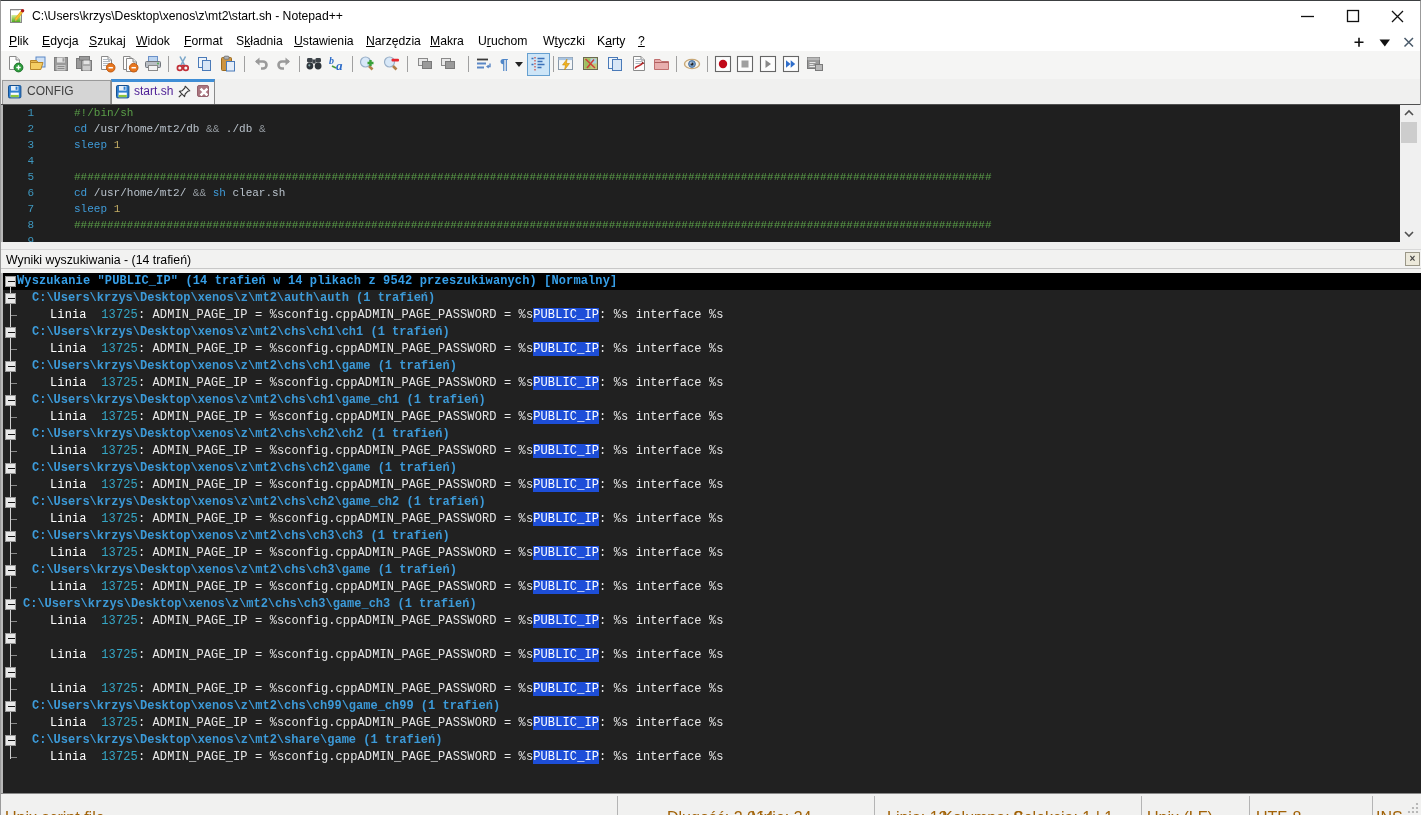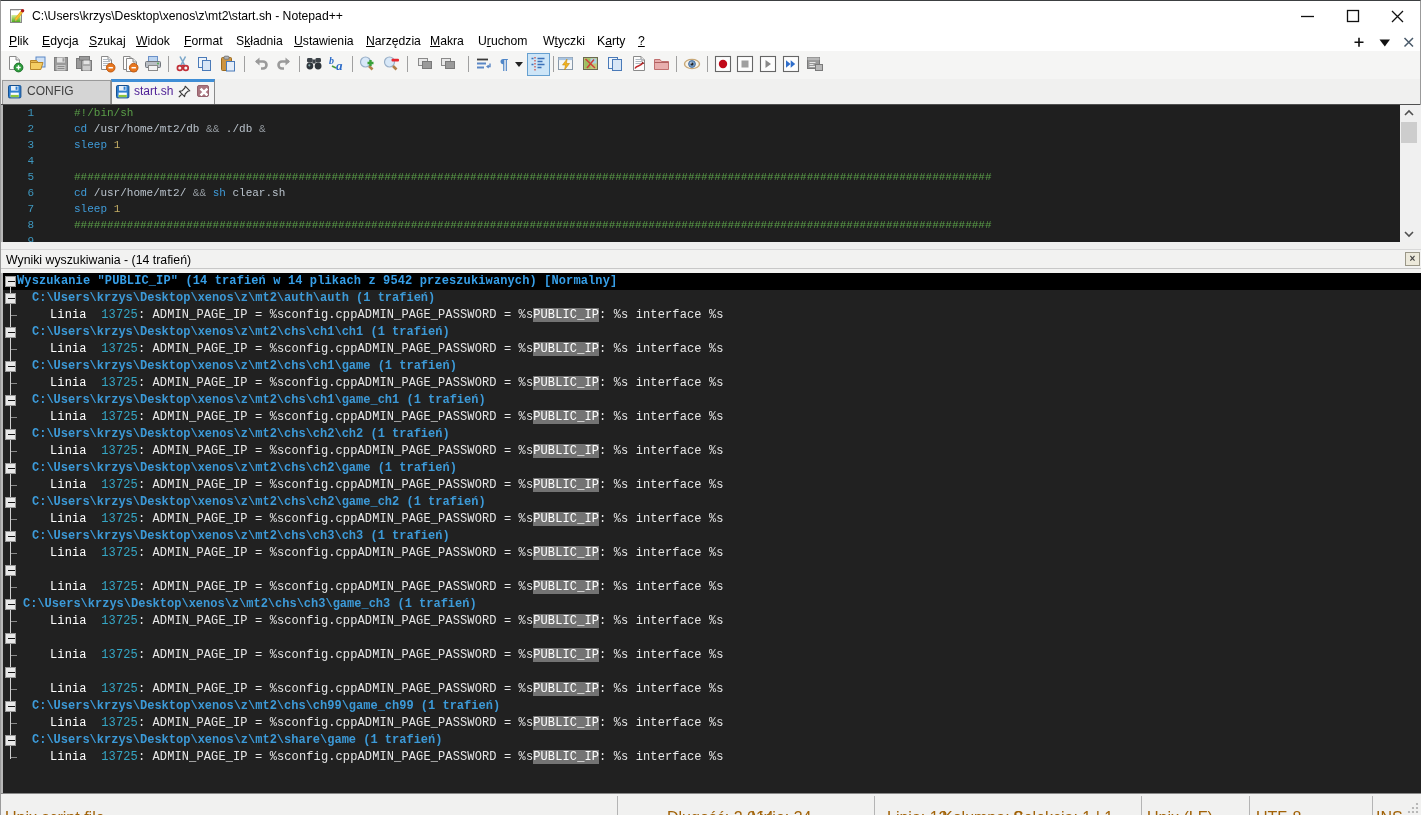--- a/index.html
+++ b/index.html
@@ -47,21 +47,21 @@
 #pgap{position:absolute;left:0;top:268px;width:1421px;height:4px;background:#f2f2f1;}
 
 #sr{position:absolute;left:0;top:272px;width:1421px;height:520px;background:#212121;
   border-left:2px solid #b8b8b8;overflow:hidden;}
 .srow{position:absolute;height:17px;line-height:17px;font-family:"Liberation Mono",monospace;
   font-size:12px;white-space:pre;}
 .srow.hd{left:0;width:1421px;background:#000;color:#379fe8;font-weight:bold;letter-spacing:0.12px}
 .srow.fl{color:#3c9ad8;font-weight:bold}
 .srow.ln{color:#e6e6e6;letter-spacing:0.12px}
 .lab{color:#ffffff}.num2{color:#35a6c4}
-.hl{background:#737373;color:#fff}
+.hl{background:#1d4ed8;color:#fff}
 
 .fbox{position:absolute;width:11px;height:11px;background:#e8e8e8;border:1px solid #9a9a9a}
 .fbox i{position:absolute;left:2px;top:4px;width:7px;height:1px;background:#111;display:block}
 .vln{position:absolute;width:1px;background:#cfcfcf}
 .tick{position:absolute;height:1px;background:#8a8a8a}
 
 #status{position:absolute;left:0;top:792px;width:1421px;height:23px;background:#f1f1f0;
   border-top:1px solid #888;}
 #status span{position:absolute;top:15px;font-size:16px;color:#a16207;white-space:pre}
 #status .sep{position:absolute;top:2px;width:1px;height:19px;background:#b4b4b4}
@@ -376,20 +376,21 @@
 <div class="srow fl" style="left:29px;top:119px">C:\Users\krzys\Desktop\xenos\z\mt2\chs\ch1\game_ch1 (1 trafień)</div>
 <div class="srow ln" style="left:47px;top:136px"><span class="lab">Linia</span>  <span class="num2">13725</span>: ADMIN_PAGE_IP = %sconfig.cppADMIN_PAGE_PASSWORD = %s<span class="hl">PUBLIC_IP</span>: %s interface %s</div>
 <div class="srow fl" style="left:29px;top:153px">C:\Users\krzys\Desktop\xenos\z\mt2\chs\ch2\ch2 (1 trafień)</div>
 <div class="srow ln" style="left:47px;top:170px"><span class="lab">Linia</span>  <span class="num2">13725</span>: ADMIN_PAGE_IP = %sconfig.cppADMIN_PAGE_PASSWORD = %s<span class="hl">PUBLIC_IP</span>: %s interface %s</div>
 <div class="srow fl" style="left:29px;top:187px">C:\Users\krzys\Desktop\xenos\z\mt2\chs\ch2\game (1 trafień)</div>
 <div class="srow ln" style="left:47px;top:204px"><span class="lab">Linia</span>  <span class="num2">13725</span>: ADMIN_PAGE_IP = %sconfig.cppADMIN_PAGE_PASSWORD = %s<span class="hl">PUBLIC_IP</span>: %s interface %s</div>
 <div class="srow fl" style="left:29px;top:221px">C:\Users\krzys\Desktop\xenos\z\mt2\chs\ch2\game_ch2 (1 trafień)</div>
 <div class="srow ln" style="left:47px;top:238px"><span class="lab">Linia</span>  <span class="num2">13725</span>: ADMIN_PAGE_IP = %sconfig.cppADMIN_PAGE_PASSWORD = %s<span class="hl">PUBLIC_IP</span>: %s interface %s</div>
 <div class="srow fl" style="left:29px;top:255px">C:\Users\krzys\Desktop\xenos\z\mt2\chs\ch3\ch3 (1 trafień)</div>
 <div class="srow ln" style="left:47px;top:272px"><span class="lab">Linia</span>  <span class="num2">13725</span>: ADMIN_PAGE_IP = %sconfig.cppADMIN_PAGE_PASSWORD = %s<span class="hl">PUBLIC_IP</span>: %s interface %s</div>
+<div class="srow fl" style="left:29px;top:289px">C:\Users\krzys\Desktop\xenos\z\mt2\chs\ch3\game (1 trafień)</div>
 <div class="srow ln" style="left:47px;top:306px"><span class="lab">Linia</span>  <span class="num2">13725</span>: ADMIN_PAGE_IP = %sconfig.cppADMIN_PAGE_PASSWORD = %s<span class="hl">PUBLIC_IP</span>: %s interface %s</div>
 <div class="srow fl" style="left:20px;top:323px">C:\Users\krzys\Desktop\xenos\z\mt2\chs\ch3\game_ch3 (1 trafień)</div>
 <div class="srow ln" style="left:47px;top:340px"><span class="lab">Linia</span>  <span class="num2">13725</span>: ADMIN_PAGE_IP = %sconfig.cppADMIN_PAGE_PASSWORD = %s<span class="hl">PUBLIC_IP</span>: %s interface %s</div>
 <div class="srow ln" style="left:47px;top:374px"><span class="lab">Linia</span>  <span class="num2">13725</span>: ADMIN_PAGE_IP = %sconfig.cppADMIN_PAGE_PASSWORD = %s<span class="hl">PUBLIC_IP</span>: %s interface %s</div>
 <div class="srow ln" style="left:47px;top:408px"><span class="lab">Linia</span>  <span class="num2">13725</span>: ADMIN_PAGE_IP = %sconfig.cppADMIN_PAGE_PASSWORD = %s<span class="hl">PUBLIC_IP</span>: %s interface %s</div>
 <div class="srow fl" style="left:29px;top:425px">C:\Users\krzys\Desktop\xenos\z\mt2\chs\ch99\game_ch99 (1 trafień)</div>
 <div class="srow ln" style="left:47px;top:442px"><span class="lab">Linia</span>  <span class="num2">13725</span>: ADMIN_PAGE_IP = %sconfig.cppADMIN_PAGE_PASSWORD = %s<span class="hl">PUBLIC_IP</span>: %s interface %s</div>
 <div class="srow fl" style="left:29px;top:459px">C:\Users\krzys\Desktop\xenos\z\mt2\share\game (1 trafień)</div>
 <div class="srow ln" style="left:47px;top:476px"><span class="lab">Linia</span>  <span class="num2">13725</span>: ADMIN_PAGE_IP = %sconfig.cppADMIN_PAGE_PASSWORD = %s<span class="hl">PUBLIC_IP</span>: %s interface %s</div>
 <div class="vln" style="left:7px;top:6px;height:480px"></div>

